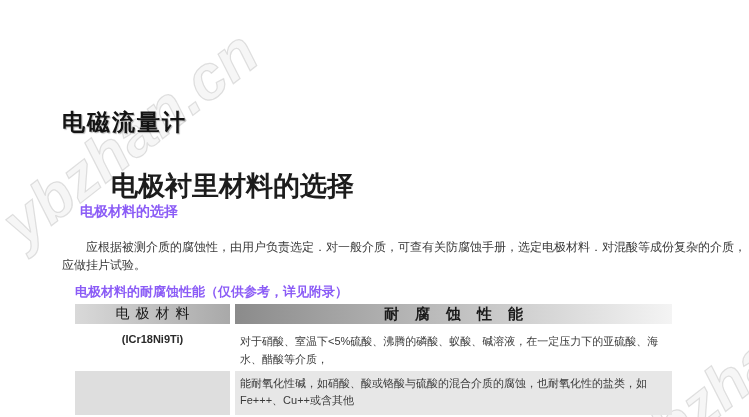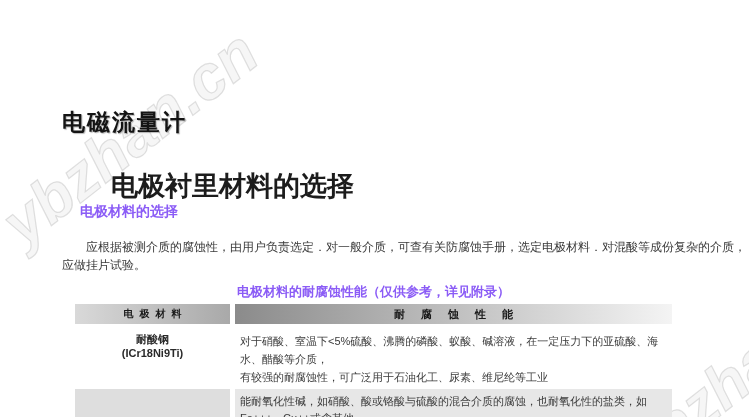--- a/index.html
+++ b/index.html
@@ -37,39 +37,39 @@
     position:absolute; left:80px; top:203px;
     font-size:14px;
   }
   .para {
     position:absolute; left:62px; top:227px; width:686px;
     font-size:12px; line-height:17.5px; color:#3a3a3a;
     text-indent:2em;
   }
   .table-caption {
     position:absolute; left:75px; top:283px; width:597px;
-    text-align:center; font-size:13px;
+    font-size:13px;
   }
   .dtable { position:absolute; left:75px; top:304px; width:597px; }
   .t-row { display:flex; }
   .t-gap { width:5px; flex:none; }
   .col-mat { width:155px; flex:none; }
   .col-perf { flex:1; min-width:0; }
 
   .t-head { height:20px; margin-bottom:4px; }
   .t-head .col-mat {
     background:linear-gradient(to right,#d9d9d9,#a9a9a9);
     display:flex; align-items:center; justify-content:center;
-    font-size:10px; font-weight:bold; color:#1a1a1a;
+    font-size:14px; font-weight:normal; color:#1a1a1a;
     letter-spacing:6px; text-indent:6px;
   }
   .t-head .col-perf {
     background:linear-gradient(to right,#8b8b8b,#f4f4f4);
     display:flex; align-items:center; justify-content:center;
-    font-size:11px; font-weight:bold; color:#1a1a1a;
+    font-size:15px; font-weight:bold; color:#1a1a1a;
     letter-spacing:16px; text-indent:16px;
   }
   .t-r1 { margin-bottom:3px; }
   .t-r1 .col-mat {
     text-align:center; font-weight:bold; font-size:11px;
     line-height:13.5px; padding-top:5px; color:#2a2a2a;
   }
   .t-r1 .col-perf {
     font-size:11px; line-height:18px; padding:4px 0 0 5px; color:#3a3a3a;
   }
@@ -101,27 +101,25 @@
 <div class="dtable">
 
   <div class="t-row t-head">
     <div class="col-mat">电极材料</div>
     <div class="t-gap"></div>
     <div class="col-perf">耐腐蚀性能</div>
   </div>
 
   <div class="t-row t-r1">
     <div class="col-mat">
-      <div>耐酸钢</div>
       <div>(ICr18Ni9Ti)</div>
     </div>
     <div class="t-gap"></div>
     <div class="col-perf">
       <div>对于硝酸、室温下&lt;5%硫酸、沸腾的磷酸、蚁酸、碱溶液，在一定压力下的亚硫酸、海水、醋酸等介质，</div>
-      <div>有较强的耐腐蚀性，可广泛用于石油化工、尿素、维尼纶等工业</div>
     </div>
   </div>
 
   <div class="t-row t-r2">
     <div class="col-mat">
       
     </div>
     <div class="t-gap"></div>
     <div class="col-perf">
       <div>能耐氧化性碱，如硝酸、酸或铬酸与硫酸的混合介质的腐蚀，也耐氧化性的盐类，如Fe+++、Cu++或含其他</div>

